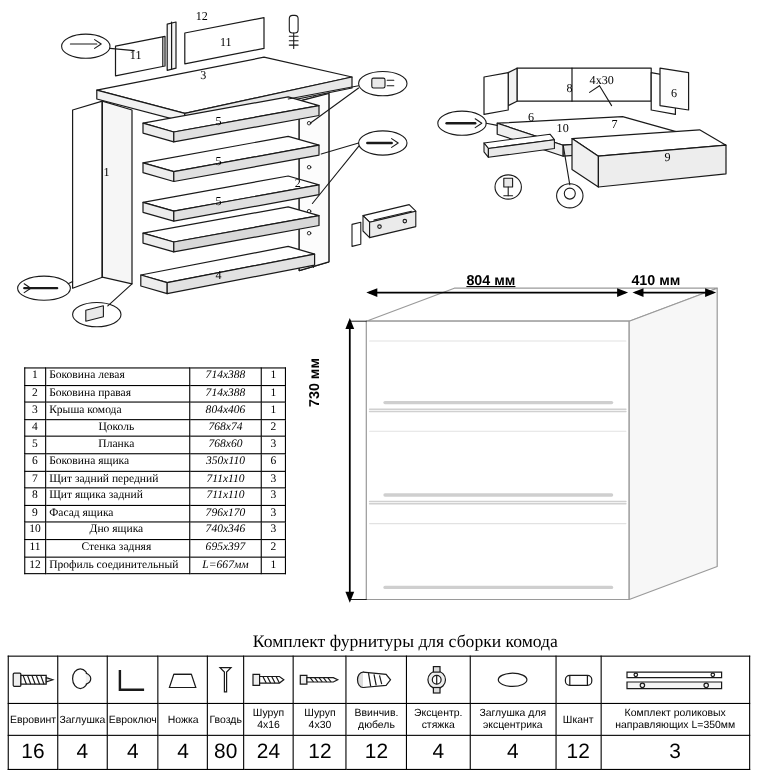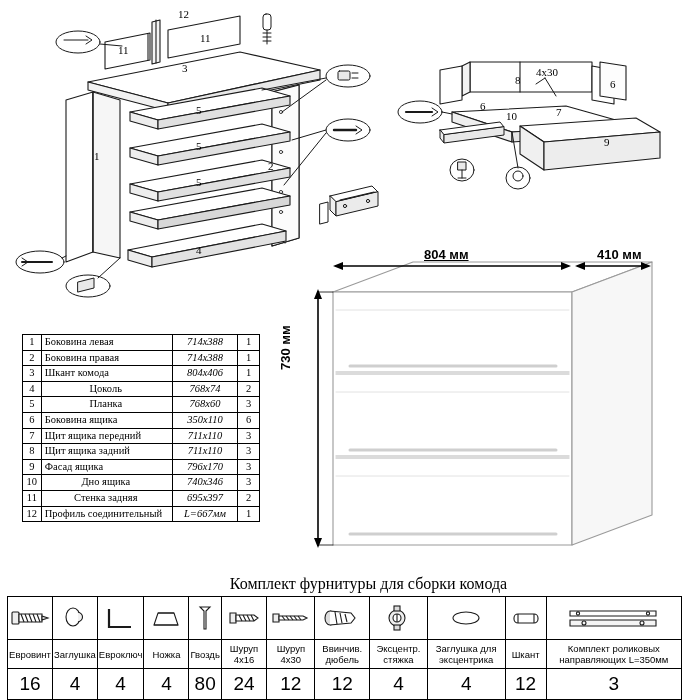--- a/index.html
+++ b/index.html
@@ -69,21 +69,21 @@
   }
   
   .dim-label {
     position: absolute;
     font-family: "Liberation Sans", sans-serif;
     font-weight: bold;
     font-size: 13px;
     color: #000;
   }
   #dim-width-label { left: 424px; top: 247px; text-decoration: underline; }
-  #dim-depth-label { left: 597px; top: 247px; }
+  #dim-depth-label { left: 574px; top: 247px; }
   #dim-height-label {
     left: 278px;
     top: 370px;
     transform: rotate(-90deg);
     transform-origin: left top;
     white-space: nowrap;
   }
   
   .kit-title {
     position: absolute;
@@ -350,21 +350,21 @@
         <td class="qty">1</td>
       </tr>
       <tr>
         <td class="num">2</td>
         <td class="name">Боковина правая</td>
         <td class="dim">714х388</td>
         <td class="qty">1</td>
       </tr>
       <tr>
         <td class="num">3</td>
-        <td class="name">Шкант комода</td>
+        <td class="name">Крыша комода</td>
         <td class="dim">804х406</td>
         <td class="qty">1</td>
       </tr>
       <tr>
         <td class="num">4</td>
         <td class="name center">Цоколь</td>
         <td class="dim">768х74</td>
         <td class="qty">2</td>
       </tr>
       <tr>
@@ -374,21 +374,21 @@
         <td class="qty">3</td>
       </tr>
       <tr>
         <td class="num">6</td>
         <td class="name">Боковина ящика</td>
         <td class="dim">350х110</td>
         <td class="qty">6</td>
       </tr>
       <tr>
         <td class="num">7</td>
-        <td class="name">Щит ящика передний</td>
+        <td class="name">Щит задний передний</td>
         <td class="dim">711х110</td>
         <td class="qty">3</td>
       </tr>
       <tr>
         <td class="num">8</td>
         <td class="name">Щит ящика задний</td>
         <td class="dim">711х110</td>
         <td class="qty">3</td>
       </tr>
       <tr>

